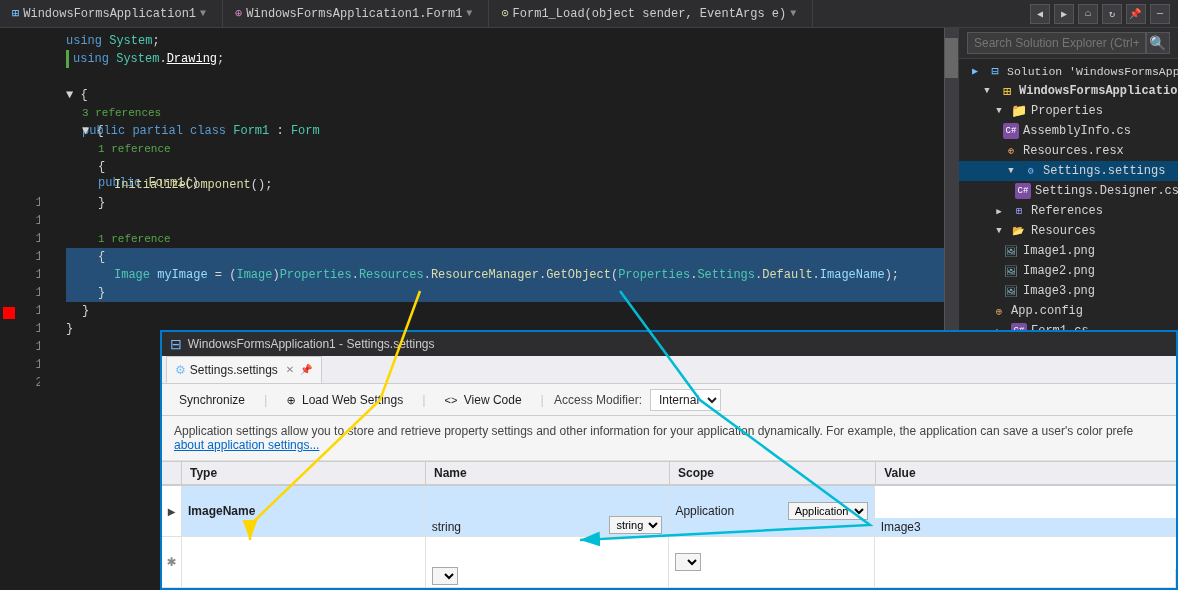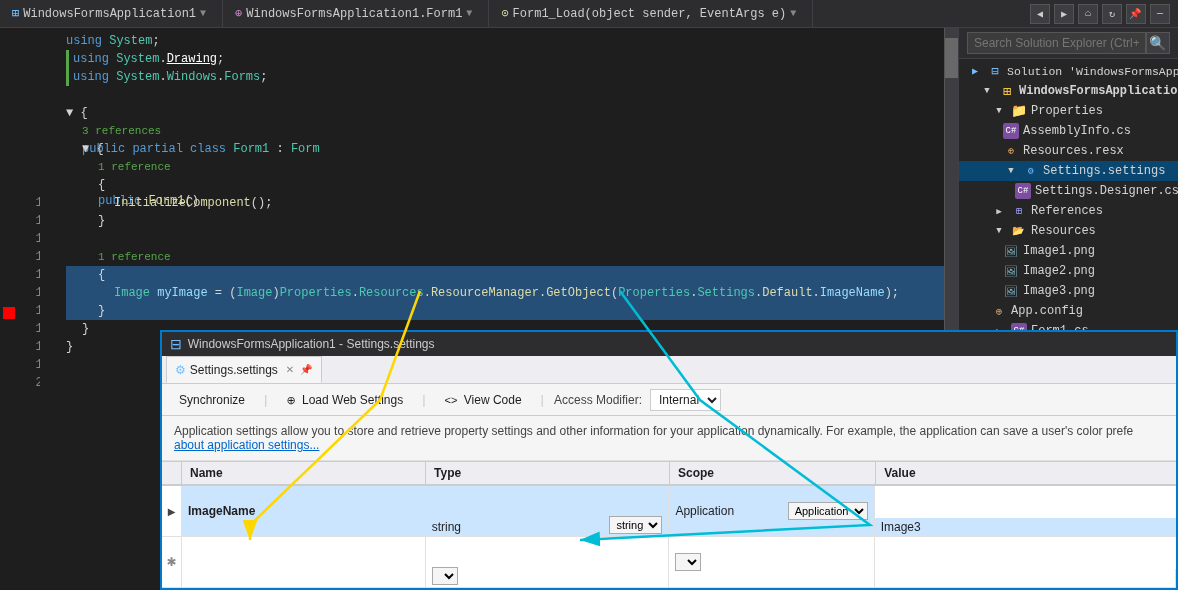--- a/index.html
+++ b/index.html
@@ -455,23 +455,20 @@
 
           <div class="code-line">
             <span style="color:#569cd6;">using</span> <span style="color:#4ec9b0;">System</span><span>;
 </span>
           </div>
 
           <div class="code-line" style="border-left: 3px solid #57a64a; padding-left: 4px;">
             <span style="color:#569cd6;">using</span> <span style="color:#4ec9b0;">System</span>.<span style="color:#ffffff;text-decoration:underline;">Drawing</span>;
           </div>
 
-          <div class="code-line" style="border-left: 3px solid #57a64a; padding-left: 4px;">
-            <span style="color:#569cd6;">using</span> <span style="color:#4ec9b0;">System</span>.<span style="color:#4ec9b0;">Windows</span>.<span style="color:#4ec9b0;">Forms</span>;
-          </div>
 
           <div class="code-line">&nbsp;</div>
 
 
           <div class="code-line">
             <span>▼ {</span>
           </div>
 
           <div class="code-line" style="display:flex; flex-direction:column;">
             <span style="color:#57a64a; font-size:11px; padding-left:16px;">3 references</span>
@@ -655,22 +652,22 @@
 
     <div class="settings-description">
       <span>Application settings allow you to store and retrieve property settings and other information for your application dynamically. For example, the application can save a user's color prefe</span>
       <a href="#">about application settings...</a>
     </div>
 
     <div class="settings-grid">
 
       <div class="grid-header">
         <div style="width:20px; border-right:1px solid #ccc;"></div>
+        <div class="grid-header-cell" style="flex:1.2; min-width:90px;">Type</div>
         <div class="grid-header-cell" style="flex:1.2; min-width:100px;">Name</div>
-        <div class="grid-header-cell" style="flex:1.2; min-width:90px;">Type</div>
         <div class="grid-header-cell" style="flex:1; min-width:90px;">Scope</div>
         <div class="grid-header-cell" style="flex:1.5; border-right:none;">Value</div>
       </div>
 
       <div class="grid-row selected">
         <div class="grid-row-arrow">▶</div>
         <div class="grid-cell name-cell" style="flex:1.2; min-width:100px; background:#cce5ff;">
           <input class="cell-input" type="text" value="ImageName" style="background: rgb(204, 229, 255); font-weight: bold;">
         </div>
         <div class="grid-cell type-cell" style="flex:1.2; min-width:90px; background:#cce5ff;">

